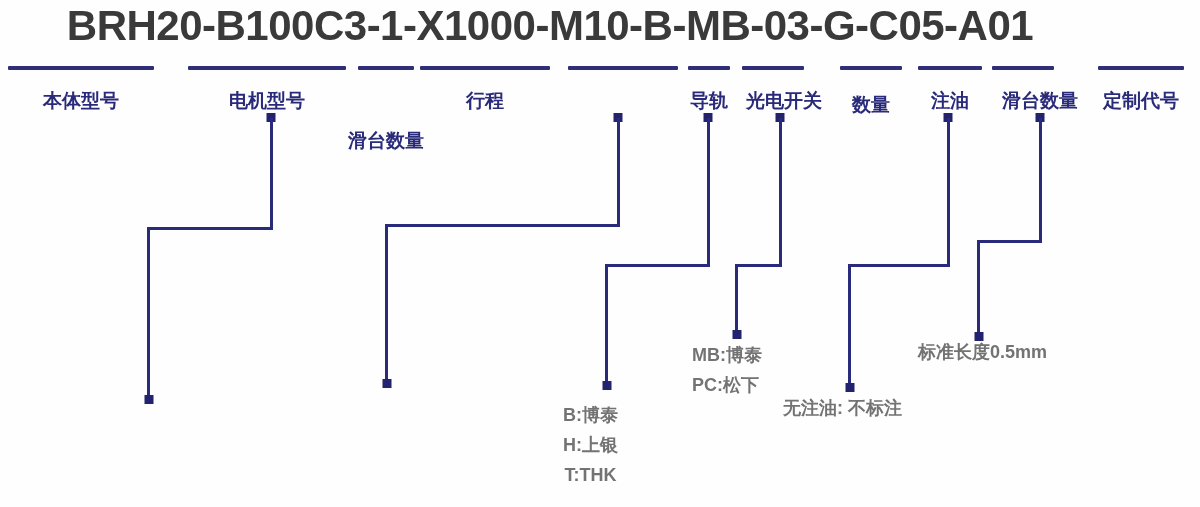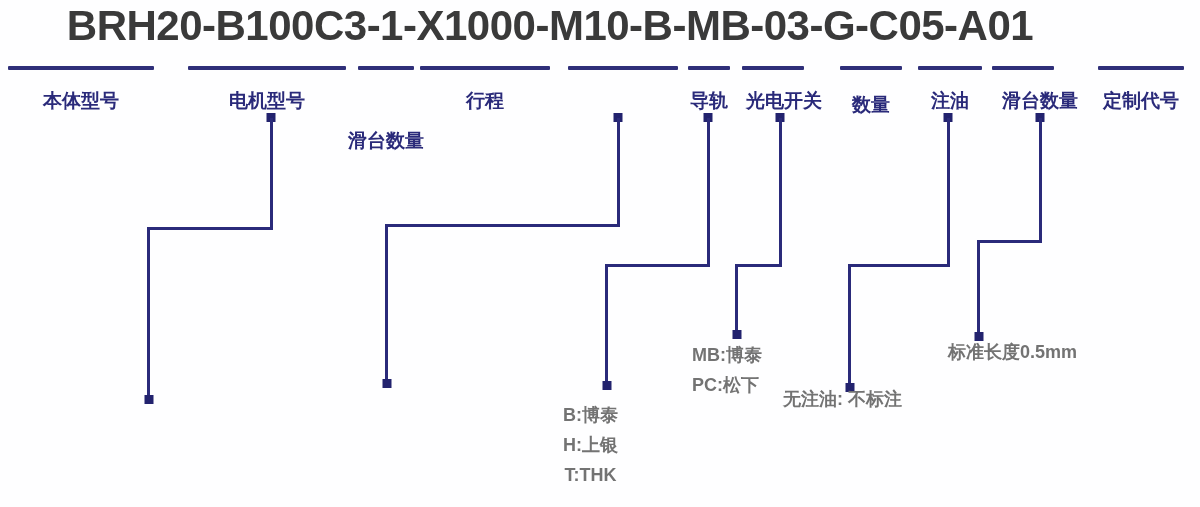--- a/index.html
+++ b/index.html
@@ -120,21 +120,21 @@
     <div>B:博泰</div>
     <div>H:上银</div>
     <div>T:THK</div>
   </div>
 
   <div class="desc" style="left:692px; top:340px;">
     <div>MB:博泰</div>
     <div>PC:松下</div>
   </div>
 
-  <div class="desc" style="left:783px; top:384px;">
+  <div class="desc" style="left:783px; top:393px;">
     <div>无注油: 不标注</div>
   </div>
 
-  <div class="desc" style="left:918px; top:337px;margin-left:30px;">
+  <div class="desc" style="left:918px; top:337px;">
     <div>标准长度0.5mm</div>
   </div>
 
 </div>
 
 </body></html>

